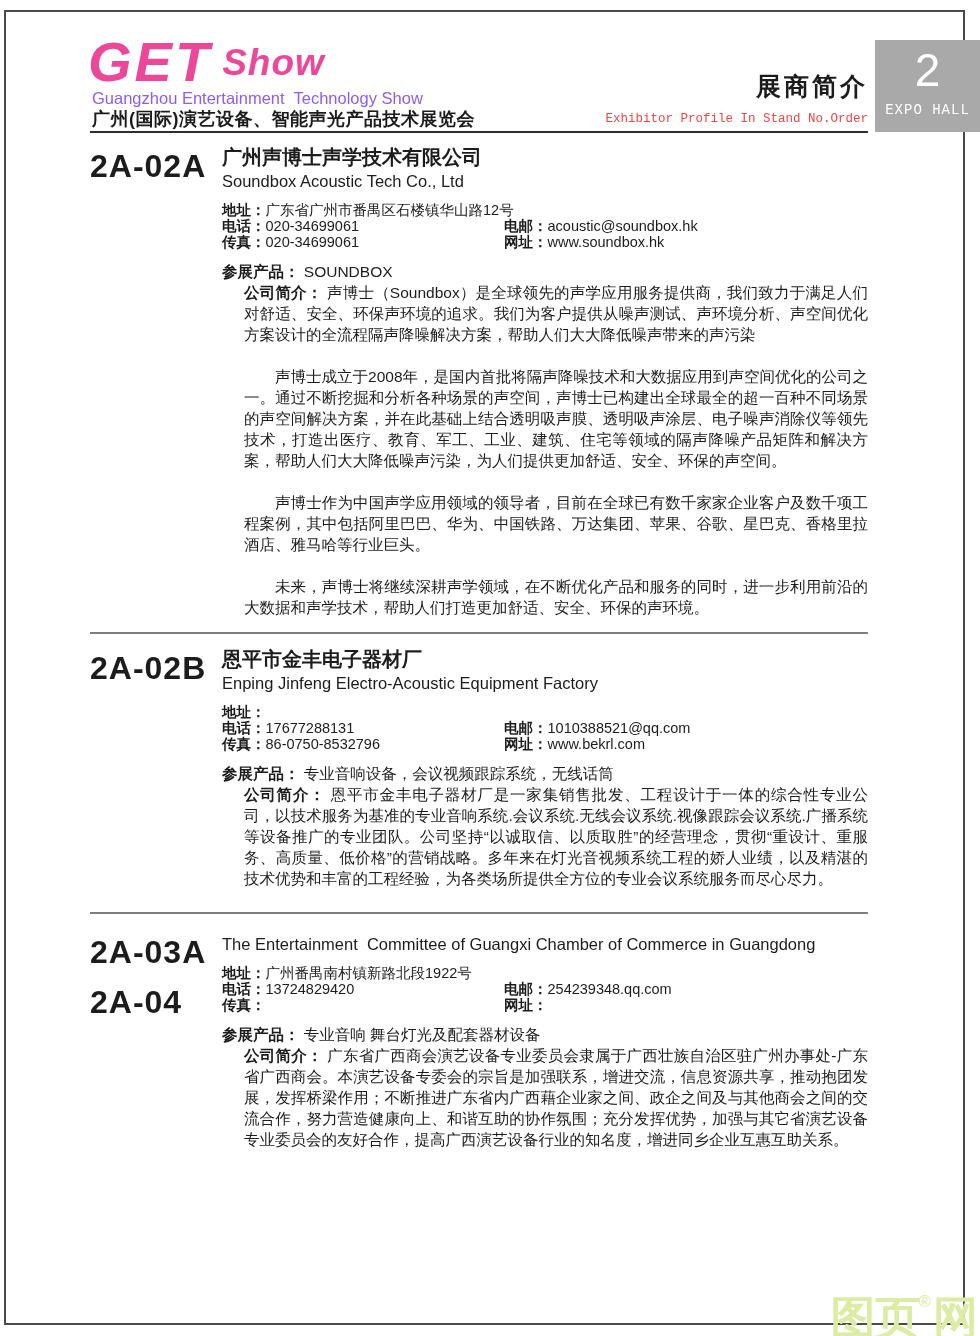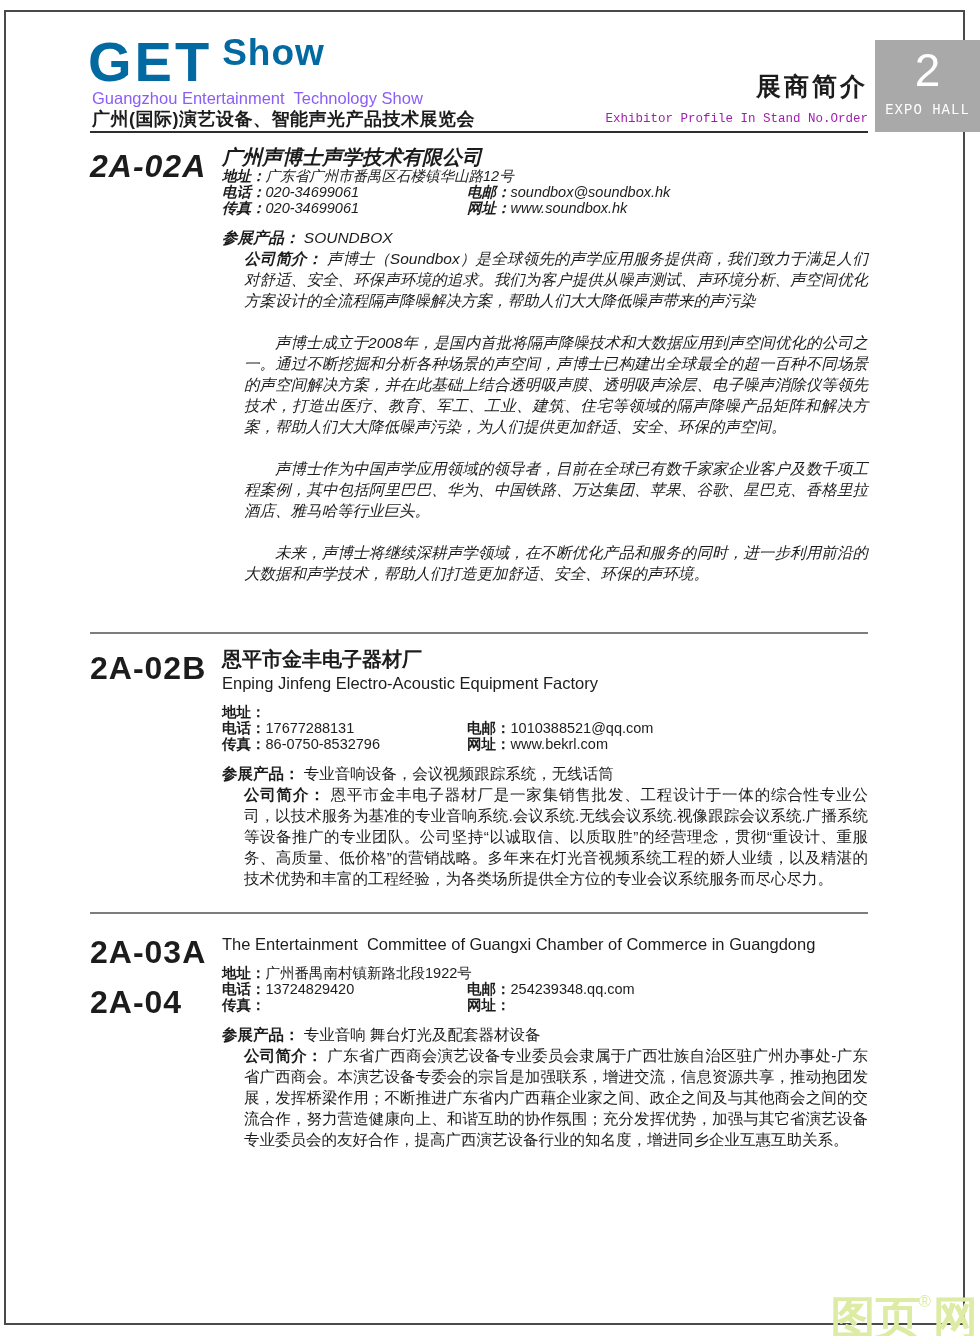--- a/index.html
+++ b/index.html
@@ -5,42 +5,42 @@
   html,body{margin:0;padding:0;}
   body{
     width:980px;height:1336px;position:relative;background:#ffffff;
     font-family:"Liberation Sans",sans-serif;color:#1c1c1c;overflow:hidden;
   }
   .frame{
     position:absolute;left:4px;top:10px;width:961px;height:1315px;
     border:2px solid #4a4a4a;box-sizing:border-box;pointer-events:none;
   }
   
-  .logo-line{position:absolute;left:88px;top:34px;display:flex;align-items:flex-start;color:#0369a1;line-height:1;}
+  .logo-line{position:absolute;left:88px;top:34px;display:flex;align-items:center;color:#ec4899;line-height:1;font-style:italic;}
   .logo-main{font-size:56px;font-weight:bold;letter-spacing:3px;}
   .logo-sub{font-size:37px;font-weight:bold;margin-left:10px;letter-spacing:1px;}
   .sub-en{position:absolute;left:92px;top:89px;font-size:16.5px;color:#8b5cf6;white-space:pre;}
   .sub-cn{position:absolute;left:92px;top:107px;font-size:18px;font-weight:bold;letter-spacing:0.5px;}
   .head-line{position:absolute;left:90px;top:131px;width:778px;height:2px;background:#2e2e2e;}
   .profile-cn{position:absolute;top:70px;right:112px;font-size:25px;font-weight:bold;letter-spacing:3px;}
-  .profile-en{position:absolute;top:112px;right:112px;font-size:12.5px;font-family:"Liberation Mono",monospace;color:#a21caf;}
+  .profile-en{position:absolute;top:112px;right:112px;font-size:12.5px;font-family:"Liberation Mono",monospace;color:#ef4444;}
   .hall-box{position:absolute;left:875px;top:40px;width:105px;height:92px;background:#a9a9a9;color:#fff;text-align:center;z-index:2;}
   .hall-num{font-size:46px;line-height:1;margin-top:7px;font-weight:normal;}
   .hall-label{font-size:14px;font-family:"Liberation Mono",monospace;margin-top:9px;letter-spacing:1px;}
   
   .divider{position:absolute;left:90px;width:778px;height:2px;background:#7d7d7d;}
   .entry{position:absolute;left:90px;width:778px;display:flex;}
   .stand-col{width:132px;flex:none;font-size:32px;font-weight:600;letter-spacing:1px;line-height:1.1;padding-top:3px;}
   .stand-col div{margin-bottom:15px;white-space:nowrap;}
   .body-col{flex:1;min-width:0;}
   .name-cn{font-size:20px;font-weight:bold;line-height:1.15;}
   .name-en{font-size:16.5px;margin-top:3px;margin-bottom:12px;white-space:pre;}
   .contact{font-size:14.5px;line-height:15.8px;}
   .crow{display:flex;}
-  .c-left{width:245px;flex:none;display:flex;}
+  .c-left{width:282px;flex:none;display:flex;}
   .c-right{flex:1;display:flex;}
   .lbl{font-weight:bold;white-space:pre;}
   .products{margin-top:11px;font-size:15.5px;line-height:21px;}
   .intro{font-size:15.5px;line-height:21px;text-align:justify;margin-left:22px;}
   .intro p{margin:21px 0 0 0;text-indent:2em;}
   
   .watermark{
     position:absolute;right:2px;bottom:-4px;z-index:3;
     font-size:45px;font-weight:bold;line-height:1;color:#dcecA4;white-space:nowrap;
   }
@@ -58,39 +58,40 @@
 <div class="sub-en">Guangzhou Entertainment  Technology Show</div>
 <div class="sub-cn">广州(国际)演艺设备、智能声光产品技术展览会</div>
 <div class="head-line"></div>
 <div class="profile-cn">展商简介</div>
 <div class="profile-en">Exhibitor Profile In Stand No.Order</div>
 <div class="hall-box">
   <div class="hall-num">2</div>
   <div class="hall-label">EXPO HALL</div>
 </div>
 
-<div class="entry" style="top:146px;font-style:italic;">
+<div class="entry" style="top:146px;">
   <div class="stand-col">
     <div>2A-02A</div>
   </div>
   <div class="body-col">
     <div class="name-cn">广州声博士声学技术有限公司</div>
+    <div class="name-en">Soundbox Acoustic Tech Co., Ltd</div>
     <div class="contact">
       <div class="crow">
         <span class="lbl">地址：</span>
         <span>广东省广州市番禺区石楼镇华山路12号</span>
       </div>
       <div class="crow">
         <span class="c-left">
           <span class="lbl">电话：</span>
           <span>020-34699061</span>
         </span>
         <span class="c-right">
           <span class="lbl">电邮：</span>
-          <span>soundbox@soundbox.hk</span>
+          <span>acoustic@soundbox.hk</span>
         </span>
       </div>
       <div class="crow">
         <span class="c-left">
           <span class="lbl">传真：</span>
           <span>020-34699061</span>
         </span>
         <span class="c-right">
           <span class="lbl">网址：</span>
           <span>www.soundbox.hk</span>

